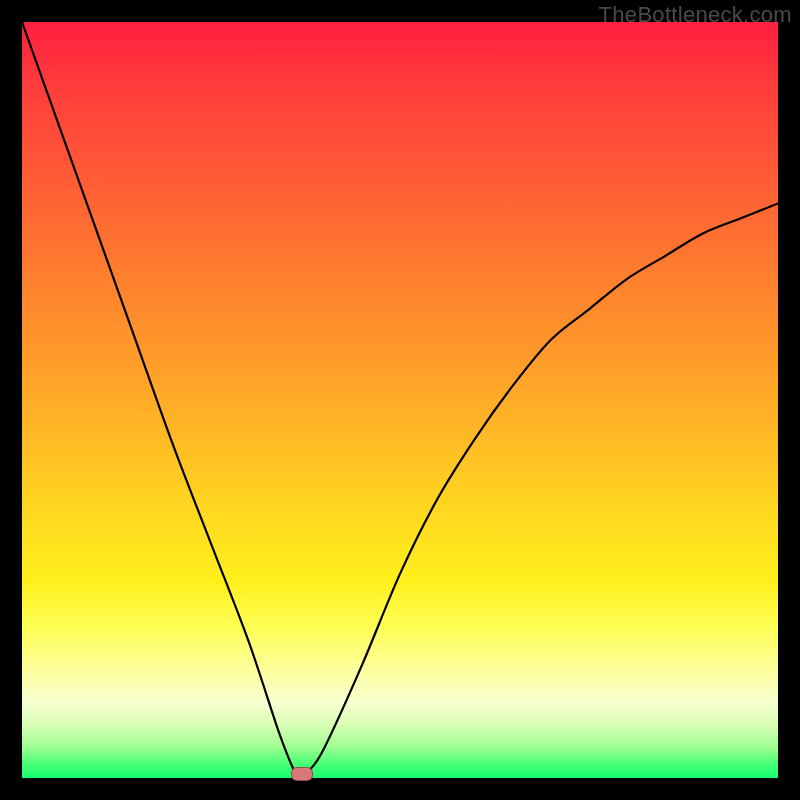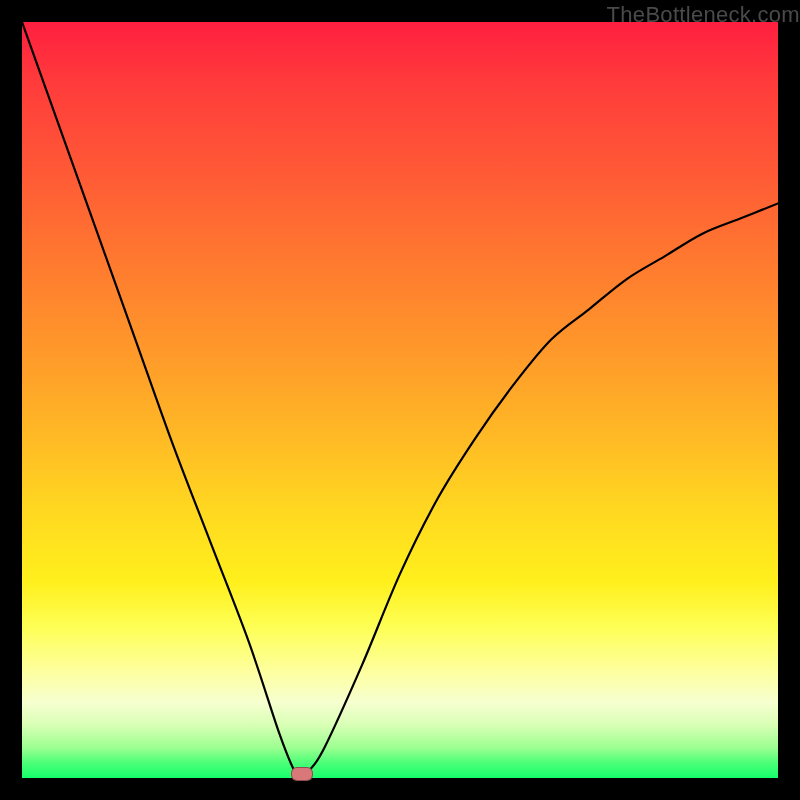--- a/index.html
+++ b/index.html
@@ -13,21 +13,21 @@
   }
   .frame {
     position: relative;
     width: 800px;
     height: 800px;
     background: #000000;
   }
   .watermark {
     position: absolute;
     top: 2px;
-    right: 0;
+    right: 8px;
     color: #4a4a4a;
     font-size: 22px;
     font-weight: 500;
     letter-spacing: 0.3px;
     z-index: 10;
   }
   .plot-area {
     position: absolute;
     left: 22px;
     top: 22px;

